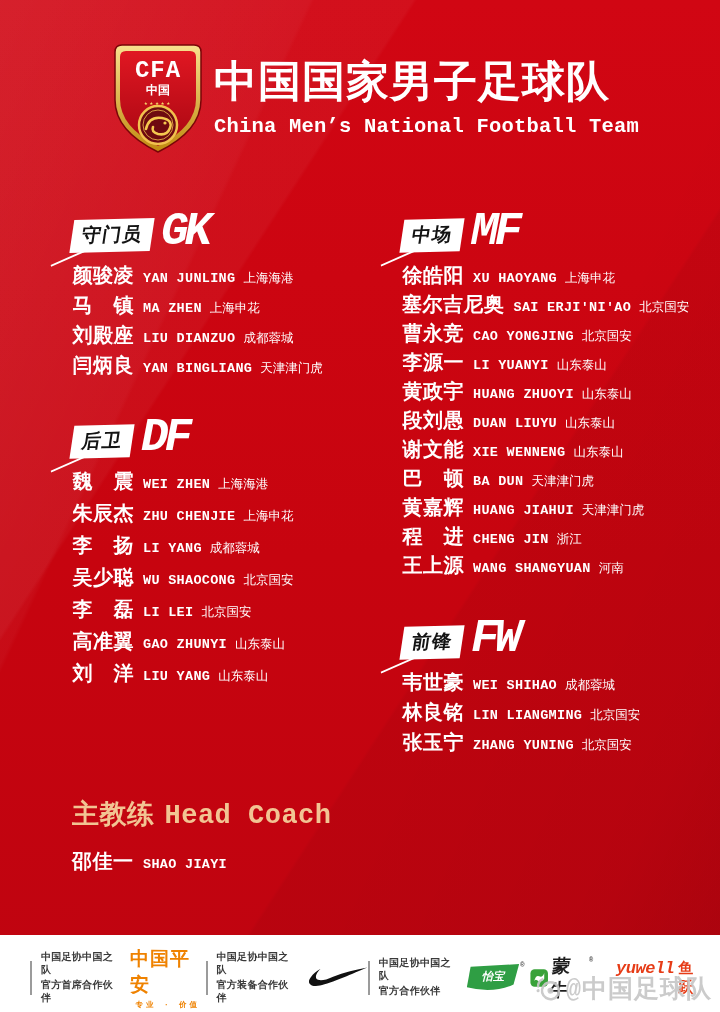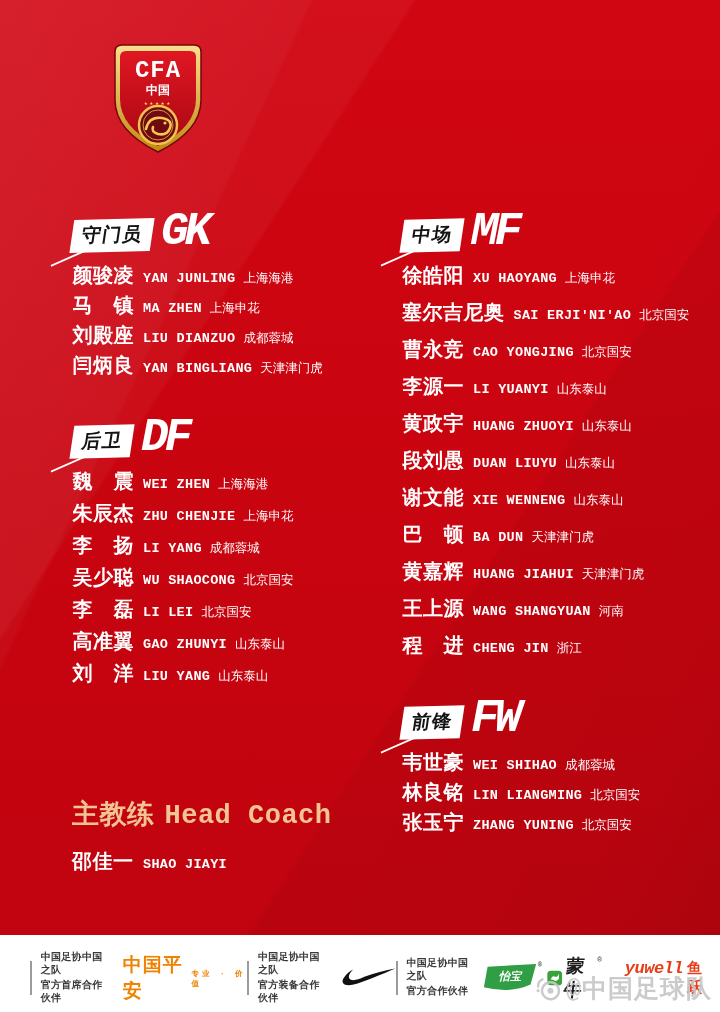--- a/index.html
+++ b/index.html
@@ -37,21 +37,21 @@
   .sec-tag::before{
     content:""; position:absolute; left:-18px; bottom:-6px; width:36px; height:2.4px;
     background:#fff; transform:rotate(-24deg);
   }
   .sec-abbr{
     font-size:46px; font-weight:900; font-style:italic; letter-spacing:-4px;
     margin-left:9px; line-height:.8; transform:translateY(-3px); white-space:nowrap;
   }
   .player-row{display:flex; align-items:baseline; height:30px; white-space:nowrap;text-align:right;}
   .section-df .player-row{height:32px;}
-  .section-mf .player-row{height:29px;margin-top:8px;}
+  .section-mf .player-row{height:29px;}
   .section-df{margin-top:42px;}
   .section-fw{margin-top:44px;}
   .p-name{font-size:20px; font-weight:800; min-width:62px; letter-spacing:.5px;}
   .p-py{font-size:13.5px; font-weight:600; margin-left:9px; letter-spacing:.3px;}
   .p-club{font-size:12.5px; font-weight:500; margin-left:8px;}
 
   
   .coach{position:absolute; left:72px; top:796px;}
   .coach-title{font-size:27px; font-weight:900; color:var(--accent-gold,#f2c493); letter-spacing:.5px;}
   .coach-title .cnlab{margin-right:10px;}
@@ -60,21 +60,21 @@
   
   .sponsor-bar{
     position:absolute; left:0; right:0; bottom:0; height:77px; background:#fff;
     display:flex; align-items:center; justify-content:space-between;
     padding:16px 18px 8px 30px; box-sizing:border-box; z-index:2;
   }
   .sp-group{display:flex; align-items:center; gap:9px;}
   .sp-divider{width:2px; height:34px; background:#9b9b9b;}
   .sp-caption{display:flex; flex-direction:column; gap:2px; color:#3a3a3a;
     font-size:10px; font-weight:700; line-height:1.3; letter-spacing:.3px;}
-  .pingan{display:flex; flex-direction:row; align-items:center; margin-left:2px;}
+  .pingan{display:flex; flex-direction:column; align-items:center; margin-left:2px;}
   .pingan-text{font-size:19px; font-weight:900; color:var(--pingan-orange,#ef8200); letter-spacing:1px;}
   .pingan-sub{font-size:7.5px; font-weight:700; color:var(--pingan-orange,#ef8200); letter-spacing:3px; margin-top:2px;}
   .nike{width:66px; height:24px; margin-left:2px;}
   .cestbon{position:relative; width:56px; height:30px;}
   .cestbon .reg{position:absolute; right:-4px; top:-2px; font-size:7px; color:#3a3a3a;}
   .mengniu{display:flex; align-items:center; gap:3px;}
   .mengniu-text{font-size:18px; font-weight:900; color:#1d1d1d; transform:skewX(-6deg); letter-spacing:1px;}
   .mengniu .reg{font-size:7px; color:#3a3a3a; align-self:flex-start; margin-top:2px;}
   .yuwell{display:flex; align-items:baseline; margin-left:14px;}
   .yuwell-en{font-size:17px; font-weight:900; font-style:italic; color:var(--yuwell-red,#e63c17); letter-spacing:-.5px;}
@@ -109,20 +109,24 @@
       <path d="M46,7 L14,7 Q8,7 8,13 L8,55 Q8,83 46,102 Q84,83 84,55 L84,13 Q84,7 78,7 Z" fill="url(#redf)"></path>
       <text x="46" y="33" text-anchor="middle" font-size="24" font-weight="900" fill="#fff" letter-spacing="1">CFA</text>
       <text x="46" y="50" text-anchor="middle" font-size="12" font-weight="900" fill="#fff">中国</text>
       <text x="46" y="61" text-anchor="middle" font-size="6" fill="#f7d56a" letter-spacing="2">★★★★★</text>
       <circle cx="46" cy="81" r="19" fill="#6e0a10" stroke="#f2c14e" stroke-width="2.5"></circle>
       <circle cx="46" cy="81" r="15" fill="none" stroke="#f2c14e" stroke-width="0.8"></circle>
       <path d="M34,85 Q37,72 50,74 Q61,76 58,84 Q55,92 46,90 Q39,88 41,83" fill="none" stroke="#f5c84f" stroke-width="2.6" stroke-linecap="round"></path>
       <circle cx="53" cy="79" r="1.6" fill="#f5c84f"></circle>
     </svg>
   </div>
+  <div class="titles layer">
+    <div class="title-cn">中国国家男子足球队</div>
+    <div class="title-en">China Men’s National Football Team</div>
+  </div>
 
   <div id="col-left" class="col layer">
   <section class="section section-gk">
     <div class="sec-header">
       <span class="sec-tag">守门员</span>
       <span class="sec-abbr">GK</span>
     </div>
     <div class="player-list">
   <div class="player-row">
     <span class="p-name">颜骏凌</span>
@@ -256,29 +260,29 @@
     <span class="p-club">天津津门虎</span>
   </div>
 
   <div class="player-row">
     <span class="p-name">黄嘉辉</span>
     <span class="p-py">HUANG JIAHUI</span>
     <span class="p-club">天津津门虎</span>
   </div>
 
   <div class="player-row">
+    <span class="p-name">程　进</span>
+    <span class="p-py">CHENG JIN</span>
+    <span class="p-club">浙江</span>
+  </div>
+
+  <div class="player-row">
     <span class="p-name">王上源</span>
     <span class="p-py">WANG SHANGYUAN</span>
     <span class="p-club">河南</span>
-  </div>
-
-  <div class="player-row">
-    <span class="p-name">程　进</span>
-    <span class="p-py">CHENG JIN</span>
-    <span class="p-club">浙江</span>
   </div>
 </div>
   </section>
 
   <section class="section section-fw">
     <div class="sec-header">
       <span class="sec-tag">前锋</span>
       <span class="sec-abbr">FW</span>
     </div>
     <div class="player-list">

